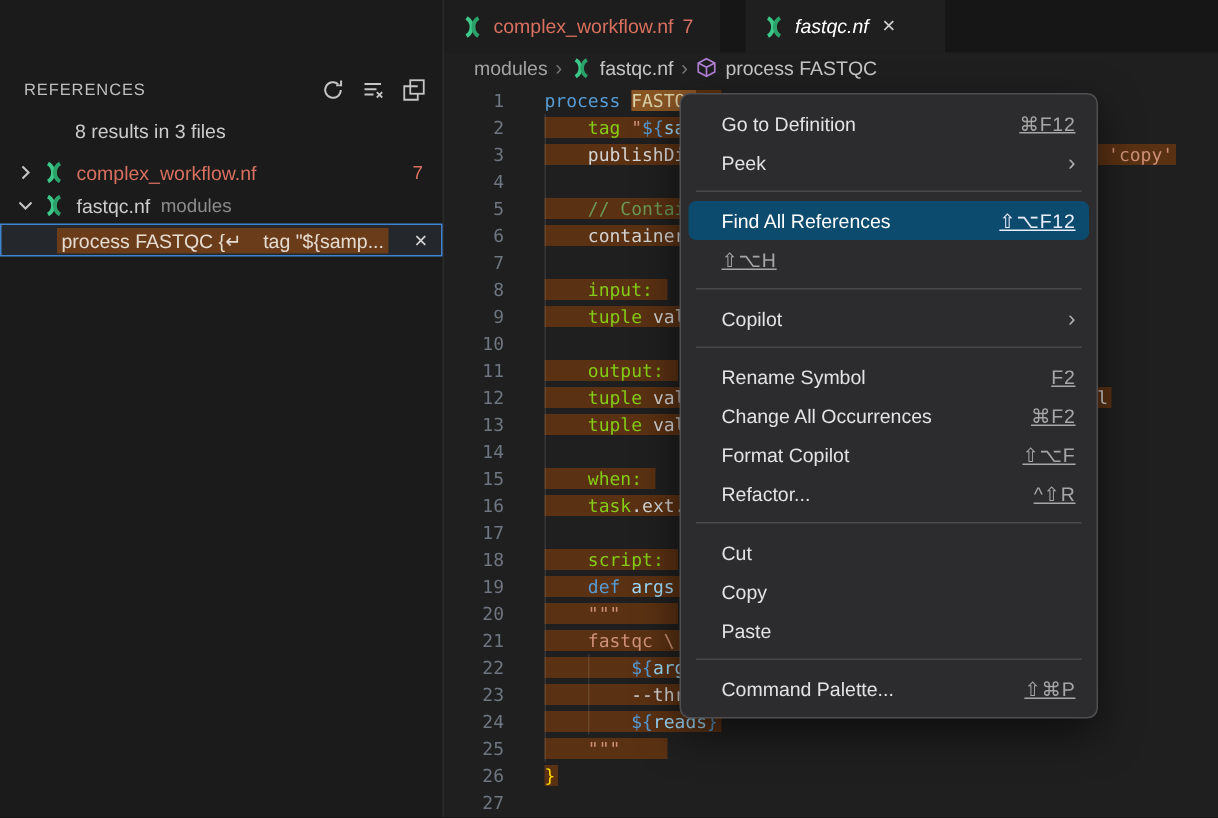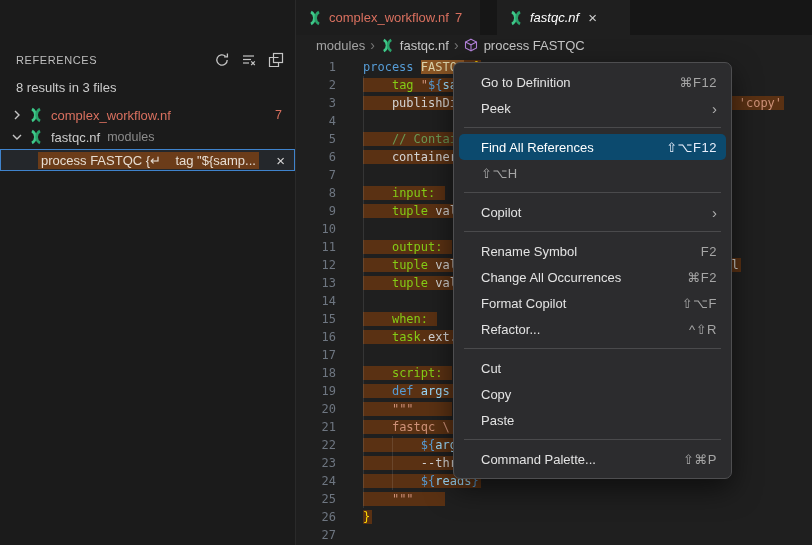--- a/index.html
+++ b/index.html
@@ -4,21 +4,21 @@
 <style>
   html,body{margin:0;padding:0;background:#111;}
   .stage{position:relative;width:812px;height:545px;overflow:hidden;background:#1f1f1f;
          font-family:"Liberation Sans",sans-serif;color:#ccc;-webkit-font-smoothing:antialiased;}
   
   .side{position:absolute;left:0;top:0;width:296px;height:545px;background:#1b1b1b;border-right:1px solid #2a2a2a;box-sizing:border-box;}
   .side-head{display:flex;align-items:center;height:35px;padding:0 10px 0 16px;margin-top:42px;}
   .side-title{font-size:11px;letter-spacing:.6px;color:#bfbfbf;flex:1;}
   .side-actions{display:flex;gap:9px;align-items:center;}
   .icon-btn{width:18px;height:18px;display:flex;align-items:center;justify-content:center;border-radius:4px;cursor:pointer;}
-  .side-summary{font-size:13px;color:#cccccc;padding:3px 16px 9px 16px;}
+  .side-summary{font-size:13px;color:#cccccc;padding:3px 16px 9px 16px;margin-left:34px;}
   .tree-row{display:flex;align-items:center;height:22px;font-size:13px;cursor:pointer;}
   .tree-row .chev{width:16px;height:16px;margin:0 3px 0 9px;flex:none;}
   .tree-row .nfi{width:16px;height:16px;margin-right:7px;flex:none;}
   .tree-row .fname{white-space:nowrap;}
   .tree-row .fdetail{color:#8c8c8c;margin-left:7px;font-size:12.5px;}
   .tree-row .fbadge{margin-left:auto;margin-right:13px;font-size:12.5px;}
   .result-row{display:flex;align-items:center;height:22px;margin-top:1px;border:1px solid #3f83cc;
               background:#24272b;box-sizing:border-box;padding-left:37px;font-size:13px;}
   .match-text{background:#6b3c19;color:#e6ddd2;white-space:pre;padding:1px 3px;overflow:hidden;max-width:222px;}
   .result-close{margin-left:auto;margin-right:9px;color:#d4d4d4;font-size:15px;cursor:pointer;line-height:1;}
@@ -47,21 +47,21 @@
   .match{background:#8a5524;}
   .tk-kw{color:#569cd6}.tk-fn{color:#dcd3aa}.tk-str{color:#ce9178}.tk-itp{color:#569cd6}
   .tk-var{color:#9cdcfe}.tk-txt{color:#d4d4d4}.tk-cmt{color:#6a9955}.tk-br{color:#ffd700}.tk-lbl{color:#84cc16}
   .guide{position:absolute;width:1px;background:rgba(255,255,255,.10);z-index:2;pointer-events:none;}
   
   .menu{position:absolute;left:453px;top:62px;width:279px;background:#2c2c2e;border:1px solid #4e4e50;
         border-radius:7px;box-shadow:0 10px 28px rgba(0,0,0,.55);z-index:10;padding:6px 0;box-sizing:border-box;
         font-size:13px;color:#e3e3e3;}
   .menu-item{height:26px;display:flex;align-items:center;margin:0 5px;padding:0 9px 0 22px;border-radius:5px;cursor:pointer;}
   .menu-item .mlabel{flex:1;white-space:nowrap;}
-  .menu-item .mshort{color:#a6a6a6;white-space:nowrap;letter-spacing:.5px;}
+  .menu-item .mshort{color:#a6a6a6;white-space:nowrap;letter-spacing:.5px;text-decoration:underline;}
   .menu-item .msub{color:#b0b0b0;font-size:15px;}
   .menu-item.hi{background:#0c4a6e;color:#fff;}
   .menu-item.hi .mshort{color:#e8eefb;}
   .menu-sep{height:1px;background:#4a4a4c;margin:6px 10px;}
 </style>
 </head>
 <body>
 
 <div class="stage">
 

